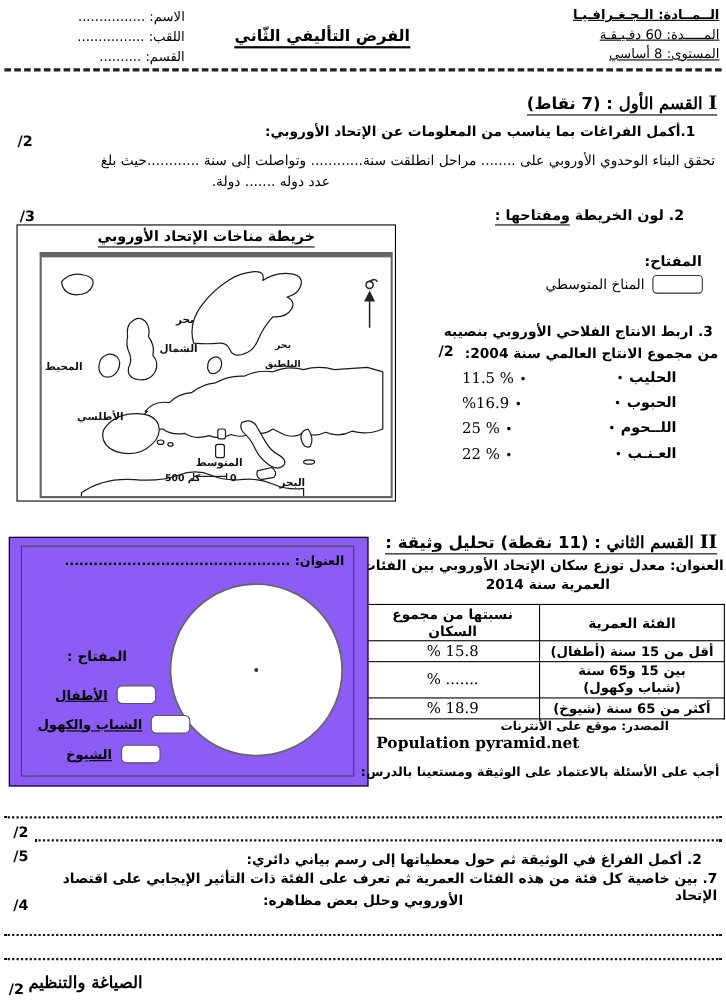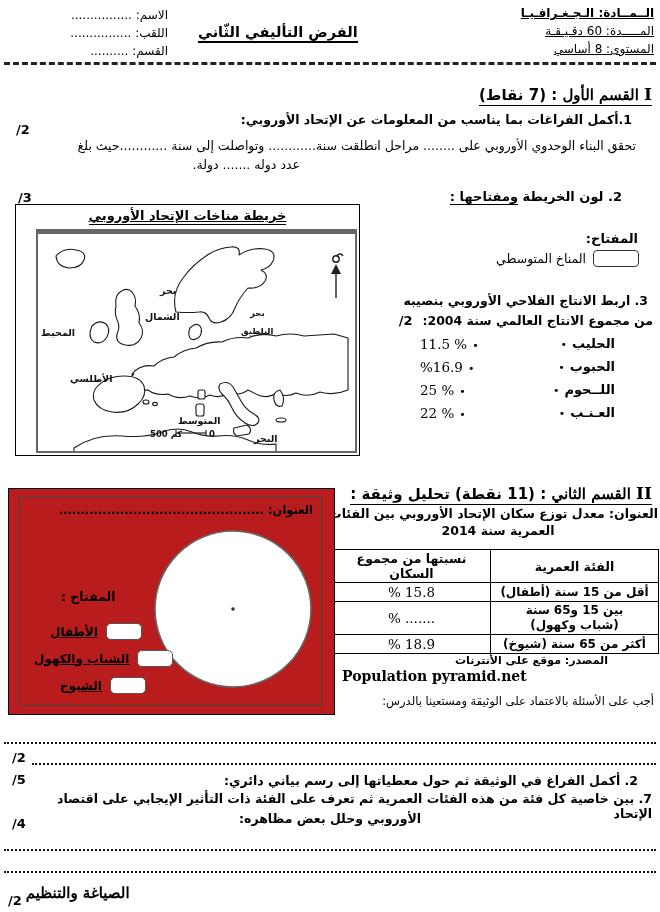--- a/index.html
+++ b/index.html
@@ -15,34 +15,34 @@
   .main-title{font-size:14.5px;font-weight:bold;border-bottom:2px solid #000;padding-bottom:1px;white-space:nowrap;}
   .sep{border-bottom:3px dashed #222;}
   .sec-head{font-size:15px;font-weight:bold;white-space:nowrap;}
   .sec-head .roman{font-family:"DejaVu Serif",serif;font-size:17px;font-weight:bold;}
   .sec-head .deco{font-family:"DejaVu Serif",serif;letter-spacing:.5px;}
   .sec-underline{border-bottom:1.6px solid #000;padding-bottom:1px;}
   .q{font-size:12.5px;font-weight:bold;white-space:nowrap;}
   .fill{font-size:12.5px;white-space:nowrap;}
   .dotline{border-bottom:2.5px dotted #111;height:0;}
   .mapbox{border:1.6px solid #000;background:#fff;}
-  .map-title{font-size:13px;font-weight:bold;text-align:center;margin-top:3px;text-decoration:underline;}
+  .map-title{font-size:13px;font-weight:bold;text-align:center;margin-top:3px;}
   .map-title span{border-bottom:1.5px solid #000;padding-bottom:1px;}
   .map-frame{position:absolute;left:20px;top:24px;width:317px;height:217px;border:2px solid #666;border-top:5px solid #666;box-sizing:content-box;}
   .keybox{border:1.3px solid #333;border-radius:4px;background:#fff;}
   .pairrow{display:flex;justify-content:space-between;align-items:center;height:23px;font-size:13px;}
   .pair-item{font-weight:bold;}
   .pair-val{font-family:"DejaVu Serif",serif;font-size:13.5px;direction:ltr;}
   .bullet{font-size:11px;padding:0 5px;}
   table.doc{border-collapse:collapse;direction:rtl;width:326px;table-layout:fixed;}
   table.doc td,table.doc th{border:1.6px solid #000;text-align:center;vertical-align:middle;padding:1px 2px;}
   table.doc th{font-size:12.5px;font-weight:bold;height:20px;}
   .cell-cat{font-size:12px;font-weight:bold;line-height:15px;}
   .cell-val{font-family:"DejaVu Serif",serif;font-size:13.5px;direction:ltr;}
-  .piebox{border:1.6px solid #000;background:#b91c1c;}
+  .piebox{border:1.6px solid #000;background:#8b5cf6;}
   .piebox-inner{position:absolute;left:10px;top:7px;right:12px;bottom:8px;border:1.3px solid #444;}
   .pie-title{font-size:11.5px;font-weight:bold;white-space:nowrap;}
   .legend-row{display:flex;flex-direction:row-reverse;align-items:center;gap:8px;text-decoration:underline;}
   .legend-box{width:34px;height:15px;border:1.6px solid #555;border-radius:5px;background:#fff;}
   .legend-label{font-size:12px;font-weight:bold;white-space:nowrap;}
   .src-ar{font-size:11px;font-weight:bold;white-space:nowrap;}
   .src-en{font-family:"DejaVu Serif",serif;font-size:14px;font-weight:bold;white-space:nowrap;}
   .footer-text{font-family:"DejaVu Serif",serif;font-size:15px;font-weight:bold;border-bottom:2px solid #000;padding-bottom:12px;}
   svg text{font-family:"DejaVu Sans",sans-serif;}
 </style>
@@ -50,21 +50,21 @@
 <body>
 
 <div class="page">
 
   <div class="abs rtl" style="right:6px;top:4px;text-align:right;text-decoration:underline;">
     <div class="hdr-line b">الــمــادة: الـجـغـرافـيـا</div>
     <div class="hdr-line">المـــــدة: 60 دقـيـقـة</div>
     <div class="hdr-line">المستوى: 8 أساسي</div>
   </div>
 
-  <div class="abs" style="left:198px;top:22px;width:190px;text-align:left;">
+  <div class="abs" style="left:198px;top:22px;width:190px;text-align:center;">
     <span class="main-title">الفرض التأليفي الثّاني</span>
   </div>
 
   <div class="abs rtl" style="left:50px;top:6px;width:118px;text-align:right;">
     <div class="hdr-line">الاسم: ................</div>
     <div class="hdr-line">اللقب: ................</div>
     <div class="hdr-line">القسم: ..........</div>
   </div>
 
   <div class="abs sep" style="left:4px;right:4px;top:62px;"></div>
@@ -72,21 +72,21 @@
   <div class="abs rtl sec-head" style="right:8px;top:84px;">
     <span class="sec-underline">
       <span class="roman">I</span>
       <span class="deco">القسم الأول</span>
       <span>: (7 نقاط)</span>
     </span>
   </div>
 
   <div class="abs score" style="left:16px;top:122px;">/2</div>
   <div class="abs rtl q" style="right:28px;top:112px;">1.أكمل الفراغات بما يناسب من المعلومات عن الإتحاد الأوروبي:</div>
-  <div class="abs rtl fill" style="right:24px;top:138px;">تحقق البناء الوحدوي الأوروبي على ........ مراحل انطلقت سنة............ وتواصلت إلى سنة ............حيث بلغ</div>
+  <div class="abs rtl fill" style="right:10px;top:138px;">تحقق البناء الوحدوي الأوروبي على ........ مراحل انطلقت سنة............ وتواصلت إلى سنة ............حيث بلغ</div>
   <div class="abs rtl fill" style="left:170px;top:157px;width:130px;text-align:right;">عدد دوله ....... دولة.</div>
 
   <div class="abs rtl q" style="right:38px;top:189px;font-size:13px;">
     <span>2.  لون الخريطة </span><span style="border-bottom:1.6px solid #000;">ومفتاحها :</span>
   </div>
 
   <div class="abs score" style="left:18px;top:190px;">/3</div>
 
   <div class="abs mapbox" style="left:15px;top:204px;width:343px;height:250px;">
     <div class="map-title rtl">
@@ -247,21 +247,21 @@
         <span class="legend-box"></span>
         <span class="legend-label">الشباب والكهول</span>
       </div>
       <div class="abs legend-row" style="left:40px;top:180px;">
         <span class="legend-box"></span>
         <span class="legend-label">الشيوخ</span>
       </div>
     </div>
   </div>
 
-  <div class="abs rtl" style="right:6px;top:694px;font-size:11.5px;font-weight:normal;">أجب على الأسئلة بالاعتماد على الوثيقة ومستعينا بالدرس:</div>
+  <div class="abs rtl" style="right:6px;top:694px;font-size:11.5px;font-weight:bold;">أجب على الأسئلة بالاعتماد على الوثيقة ومستعينا بالدرس:</div>
 
   <div class="abs dotline" style="left:4px;right:4px;top:742px;"></div>
   <div class="abs score" style="left:12px;top:750px;">/2</div>
   <div class="abs dotline" style="left:32px;right:4px;top:763px;"></div>
 
   <div class="abs score" style="left:12px;top:772px;">/5</div>
   <div class="abs rtl q" style="right:22px;top:773px;">2.  أكمل الفراغ في الوثيقة ثم حول معطياتها إلى رسم بياني دائري:</div>
 
   <div class="abs rtl q" style="right:8px;top:791px;white-space:normal;width:630px;">7.  بين خاصية كل فئة من هذه الفئات العمرية ثم تعرف على الفئة ذات التأثير الإيجابي على اقتصاد الإتحاد</div>
   <div class="abs score" style="left:12px;top:816px;">/4</div>

